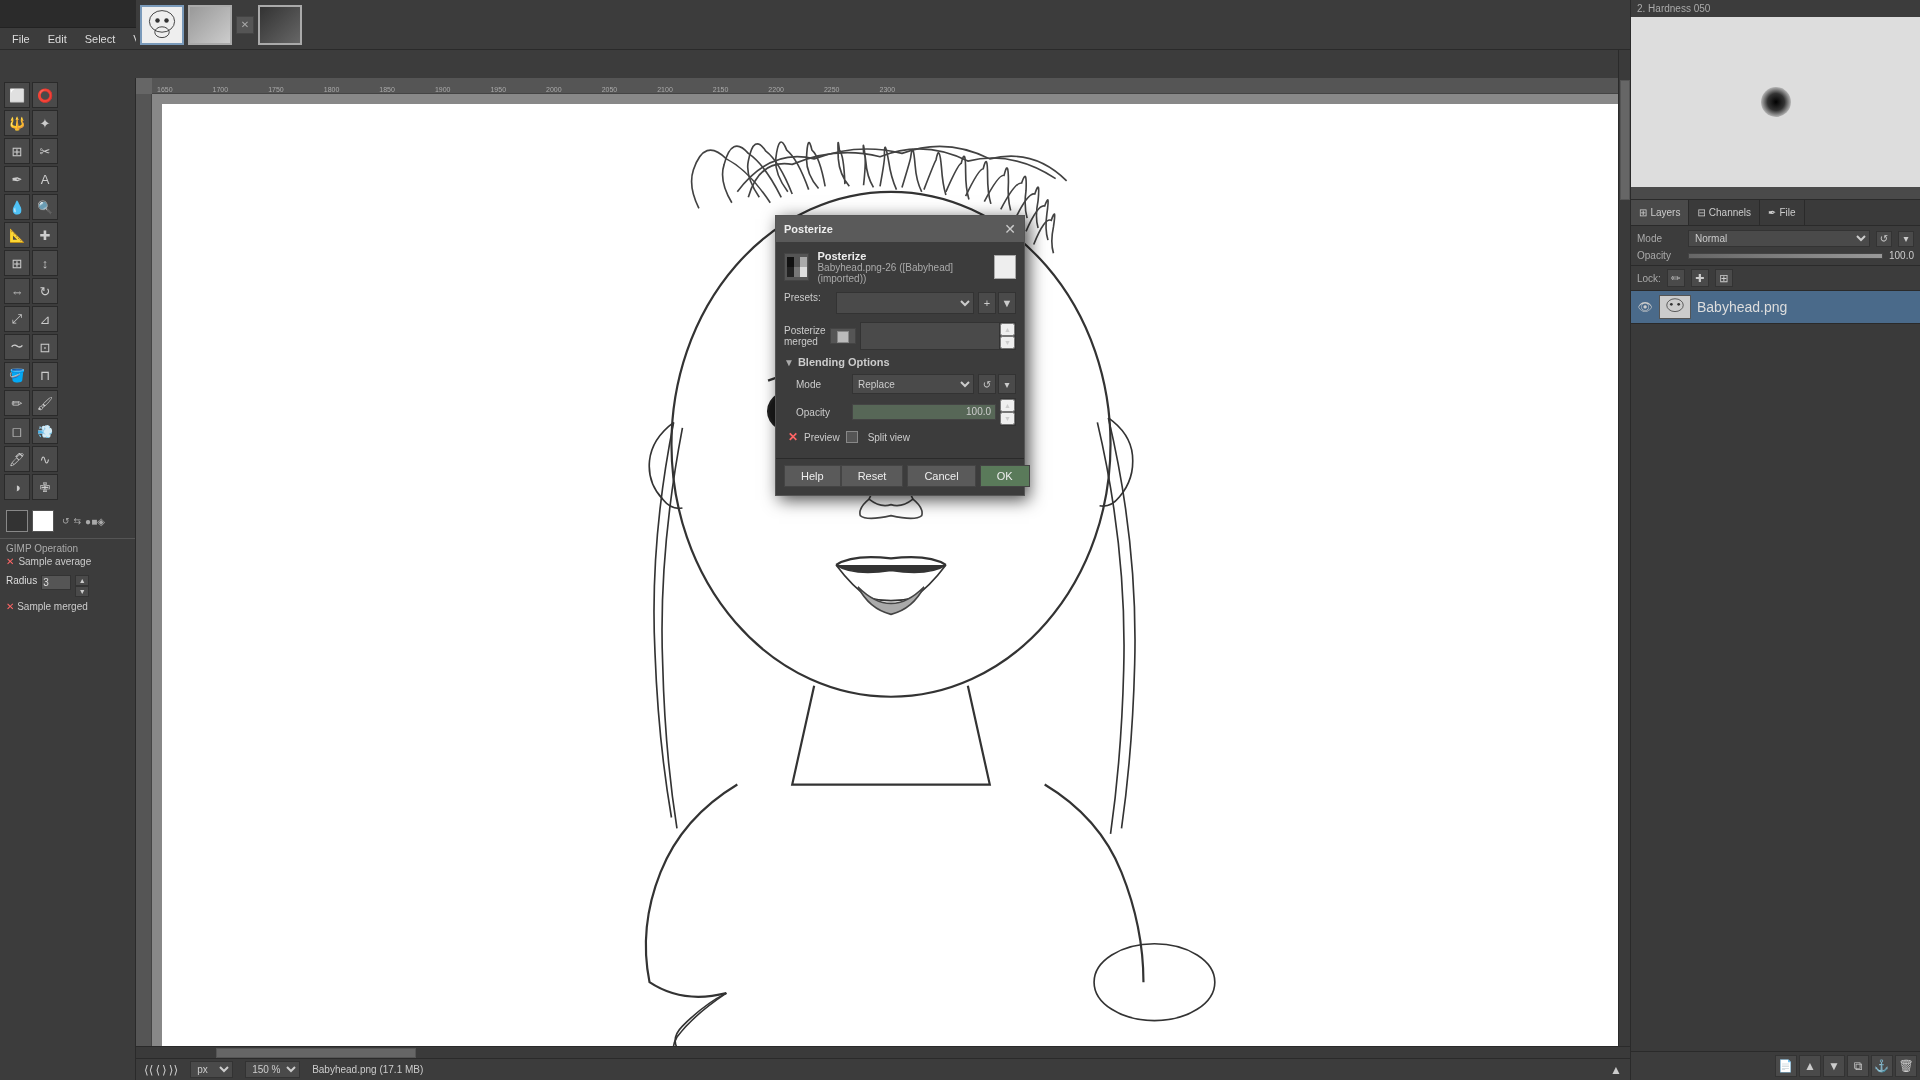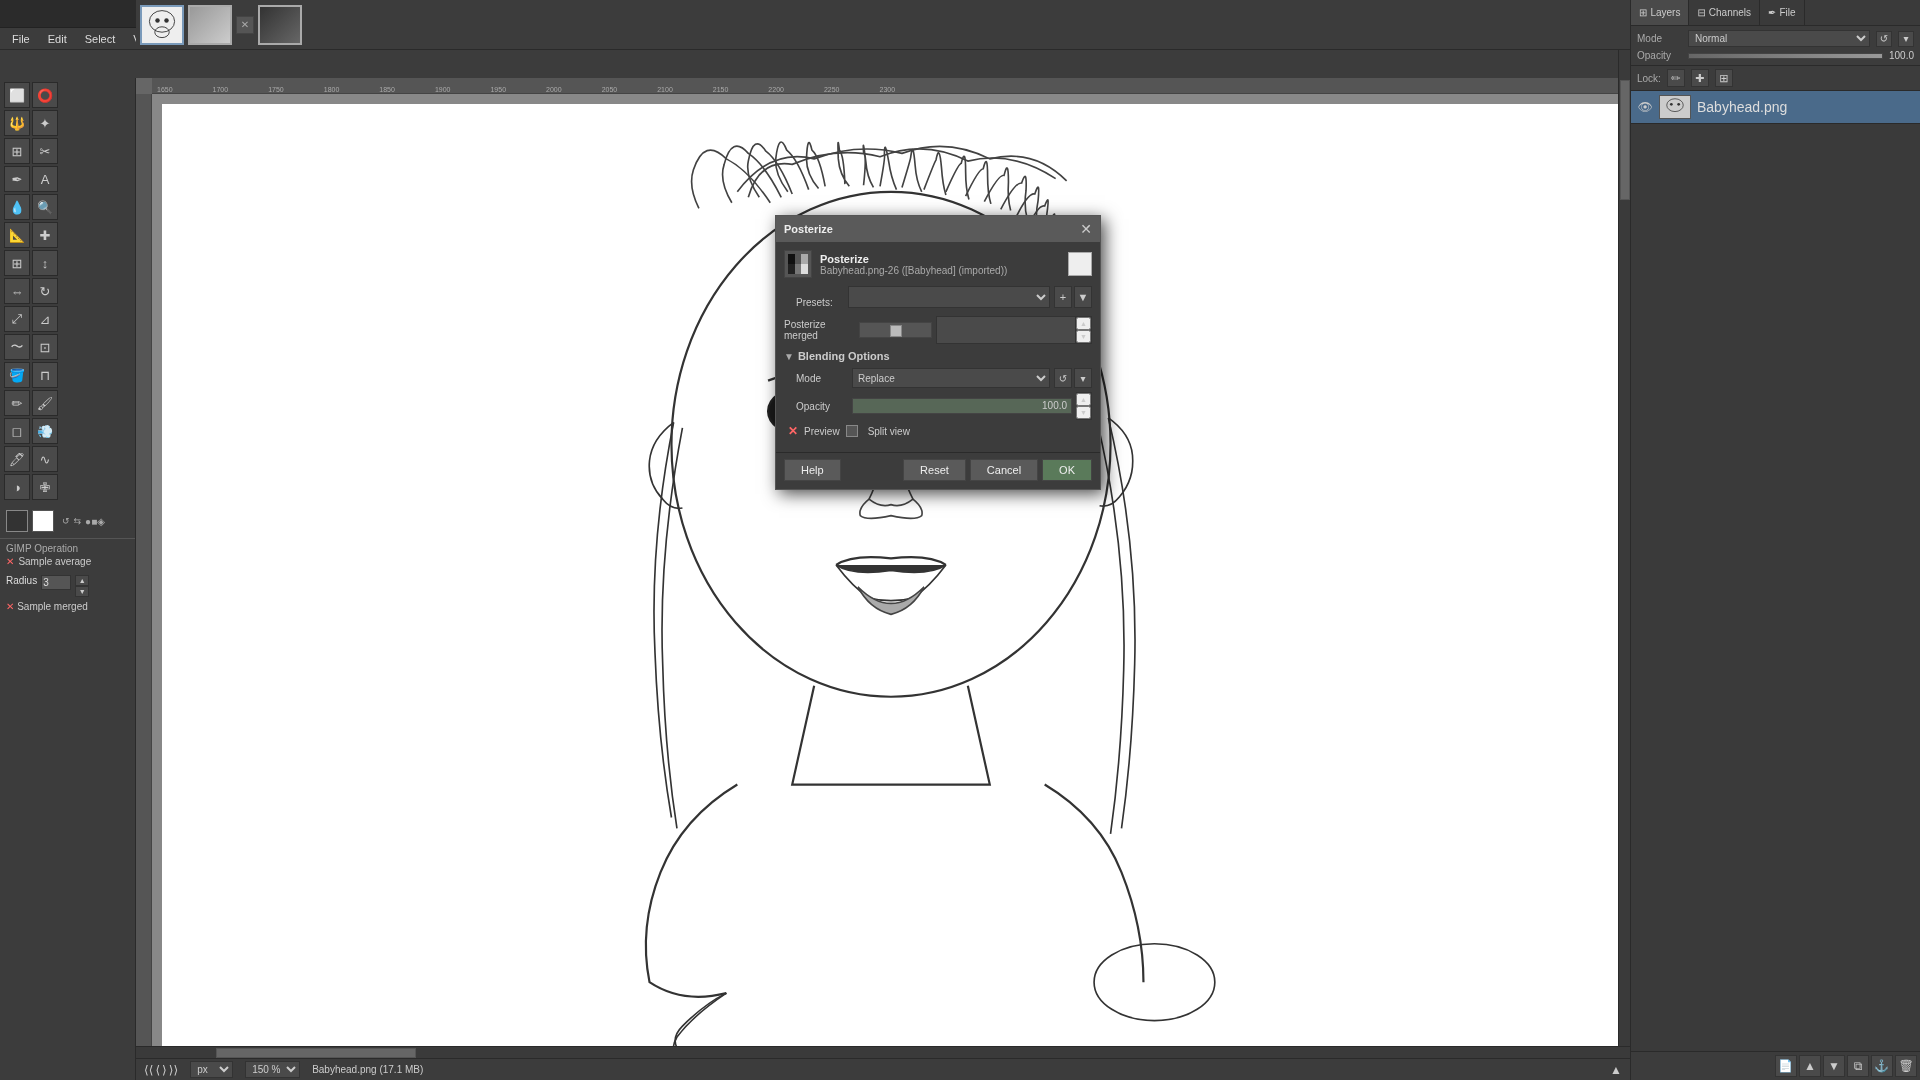--- a/index.html
+++ b/index.html
@@ -366,21 +366,21 @@
       font-size: 12px;
       cursor: pointer;
       display: flex; align-items: center; justify-content: center;
     }
 
     
     #posterize-dialog {
       position: absolute;
       top: 215px;
       left: 775px;
-      width: 326px;
+      width: 250px;
       background: #3c3c3c;
       border: 1px solid #555;
       box-shadow: 4px 4px 16px rgba(0,0,0,0.7);
       z-index: 100;
     }
     #posterize-titlebar {
       background: #5a5a5a;
       padding: 5px 8px;
       display: flex;
       align-items: center;
@@ -408,21 +408,21 @@
     .p-info { display: flex; flex-direction: column; }
     .p-name { font-size: 11px; font-weight: bold; color: #eee; }
     .p-layer { font-size: 10px; color: #aaa; }
     .p-white-box {
       width: 24px; height: 24px;
       background: #eee;
       border: 1px solid #aaa;
       margin-left: auto;
     }
     .p-presets-row {
-      display: flex; align-items: flex-end; gap: 4px; margin-bottom: 8px; margin-left: 12px;
+      display: flex; align-items: flex-start; gap: 4px; margin-bottom: 8px;
     }
     .p-presets-label { font-size: 10px; color: #ccc; width: 48px; }
     .p-presets-select {
       flex: 1;
       background: #4a4a4a;
       border: 1px solid #333;
       color: #ccc;
       font-size: 10px;
       padding: 2px;
       height: 22px;
@@ -831,20 +831,26 @@
     <option>50 %</option>
     <option>200 %</option>
   </select>
   <span>Babyhead.png (17.1 MB)</span>
   <div style="flex:1;"></div>
   <button class="nav-btn">▲</button>
 </div>
 
 <div id="right-panel">
 
+  <div id="brush-preview">
+    <div class="brush-preview-label">2. Hardness 050</div>
+    <div class="brush-preview-canvas">
+      <div class="brush-dot"></div>
+    </div>
+  </div>
 
 
   <div id="layers-panel">
     <div id="layers-tabs">
       <div class="layers-tab active">
         <span>⊞</span>
         <span>Layers</span>
       </div>
       <div class="layers-tab">
         <span>⊟</span>

